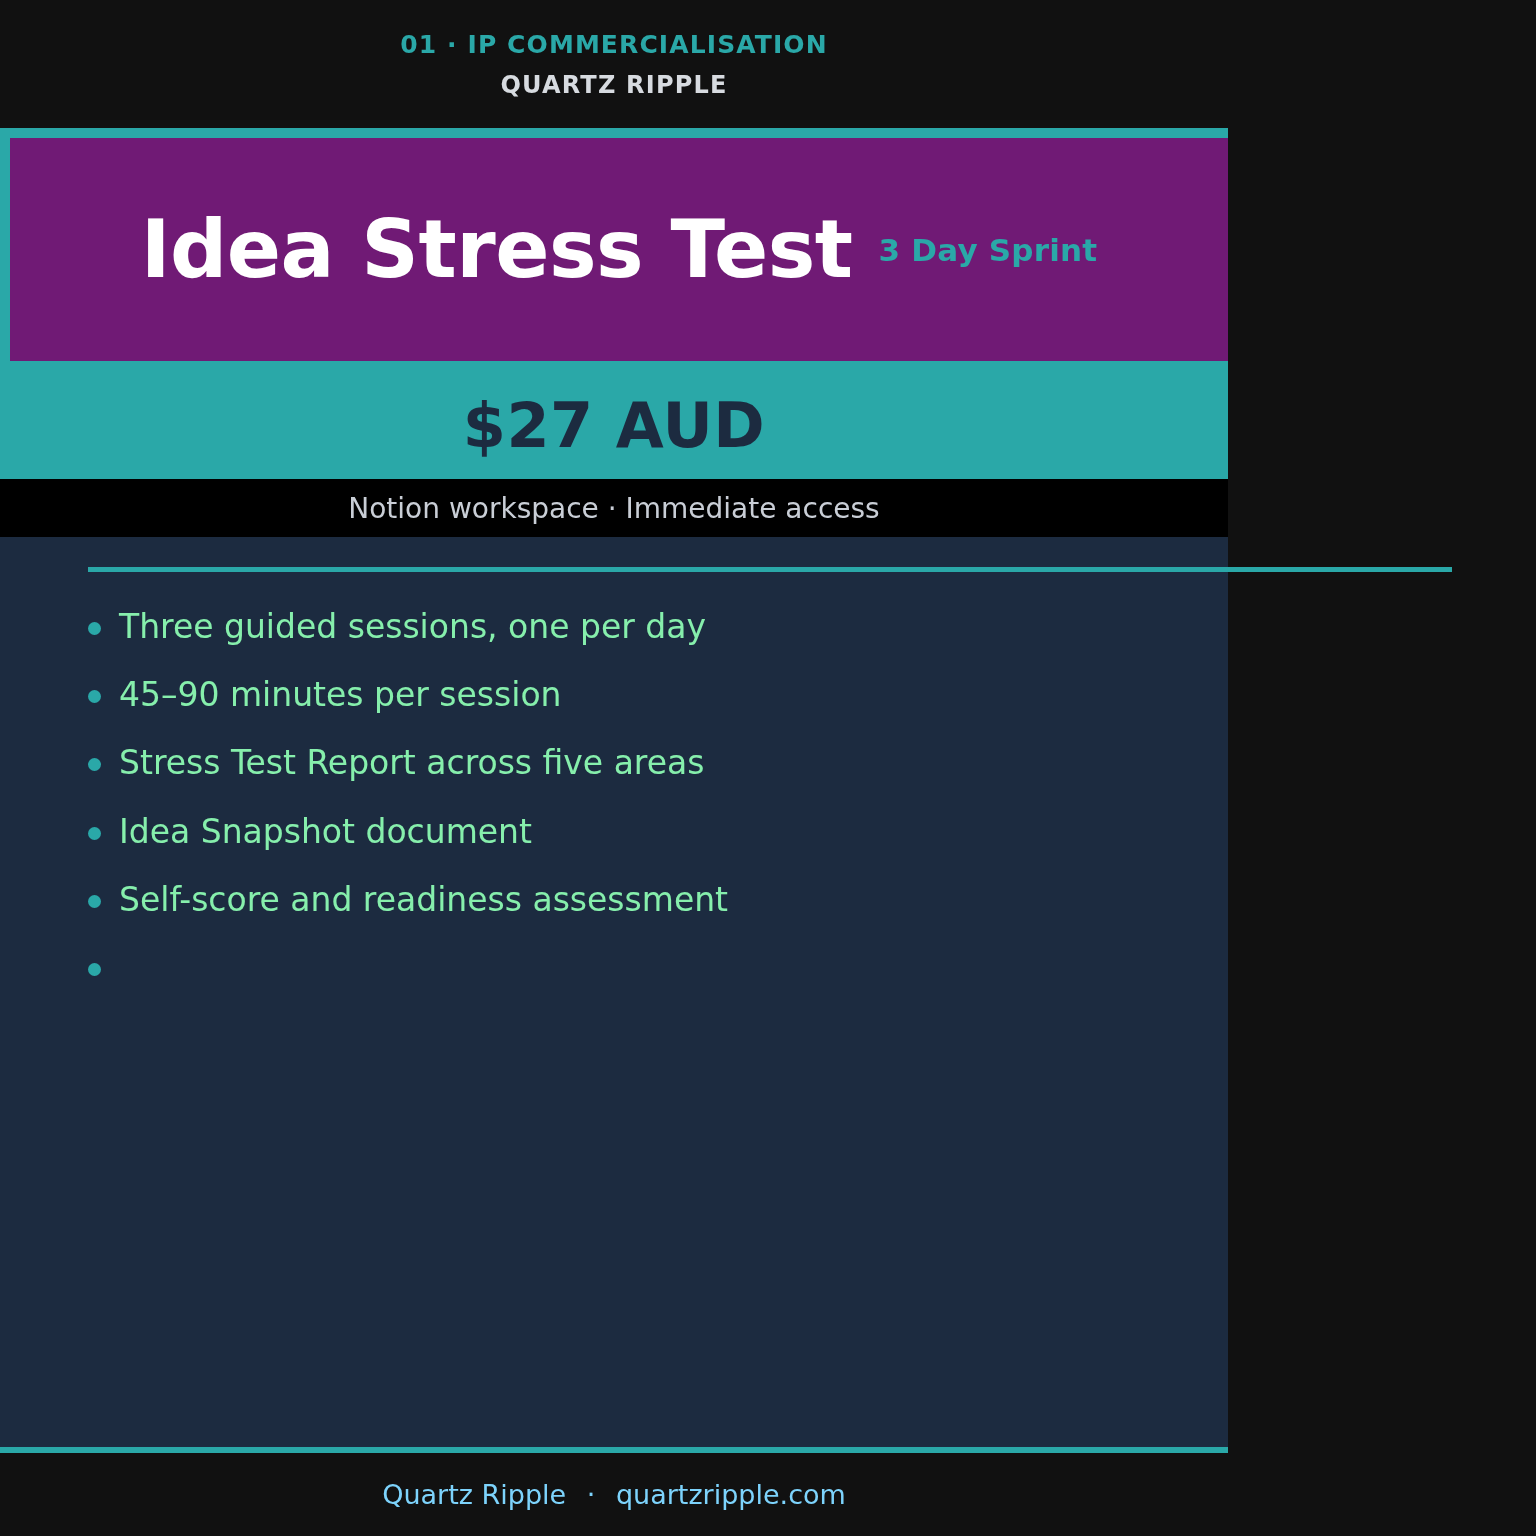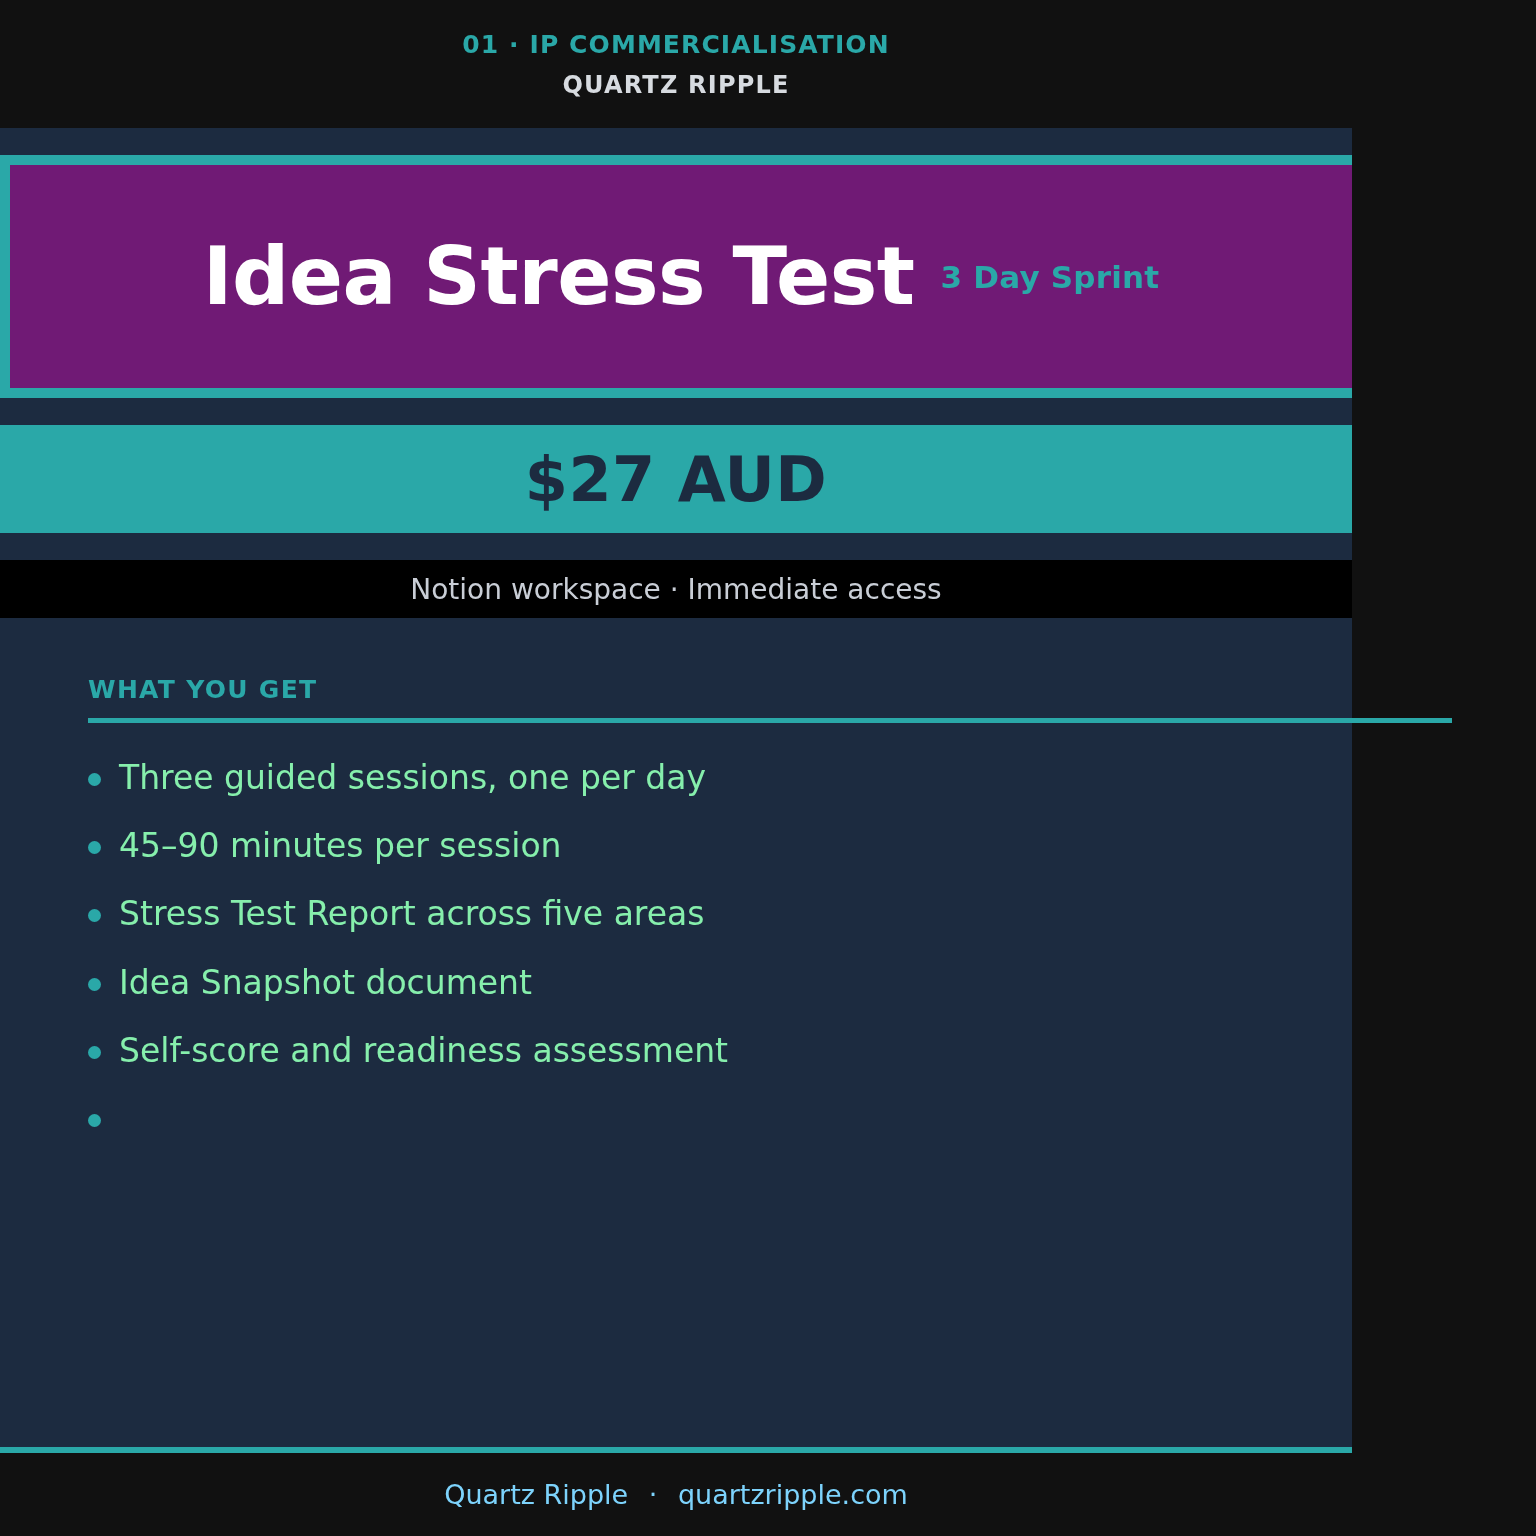--- a/index.html
+++ b/index.html
@@ -6,26 +6,25 @@
 
   html, body {
     width:1536px;
     height:1536px;
     background:#111111;
     font-family:"DejaVu Sans", sans-serif;
     overflow:hidden;
   }
 
   .card {
-    width:1352px;
+    width:1228px;
     height:1536px;
     display:flex;
     flex-direction:column;
     background:#1c2b40;
-    gap:27px;
   }
 
   
   .topbar {
     background:#111111;
     height:128px;
     flex:0 0 128px;
     display:flex;
     flex-direction:column;
     align-items:center;
@@ -182,21 +181,20 @@
 
   <div class="priceband">
     <div class="price">$27 AUD</div>
   </div>
 
   <div class="accessbar">
     <div class="access-text">Notion workspace · Immediate access</div>
   </div>
 
   <div class="body">
-    <div class="section-label">WHAT YOU GET</div>
     <div class="section-rule"></div>
 
     <ul class="bullets">
       <li class="bullet">
         <span class="dot"></span>
         <span class="bullet-text">Three guided sessions, one per day</span>
       </li>
       <li class="bullet">
         <span class="dot"></span>
         <span class="bullet-text">45–90 minutes per session</span>

